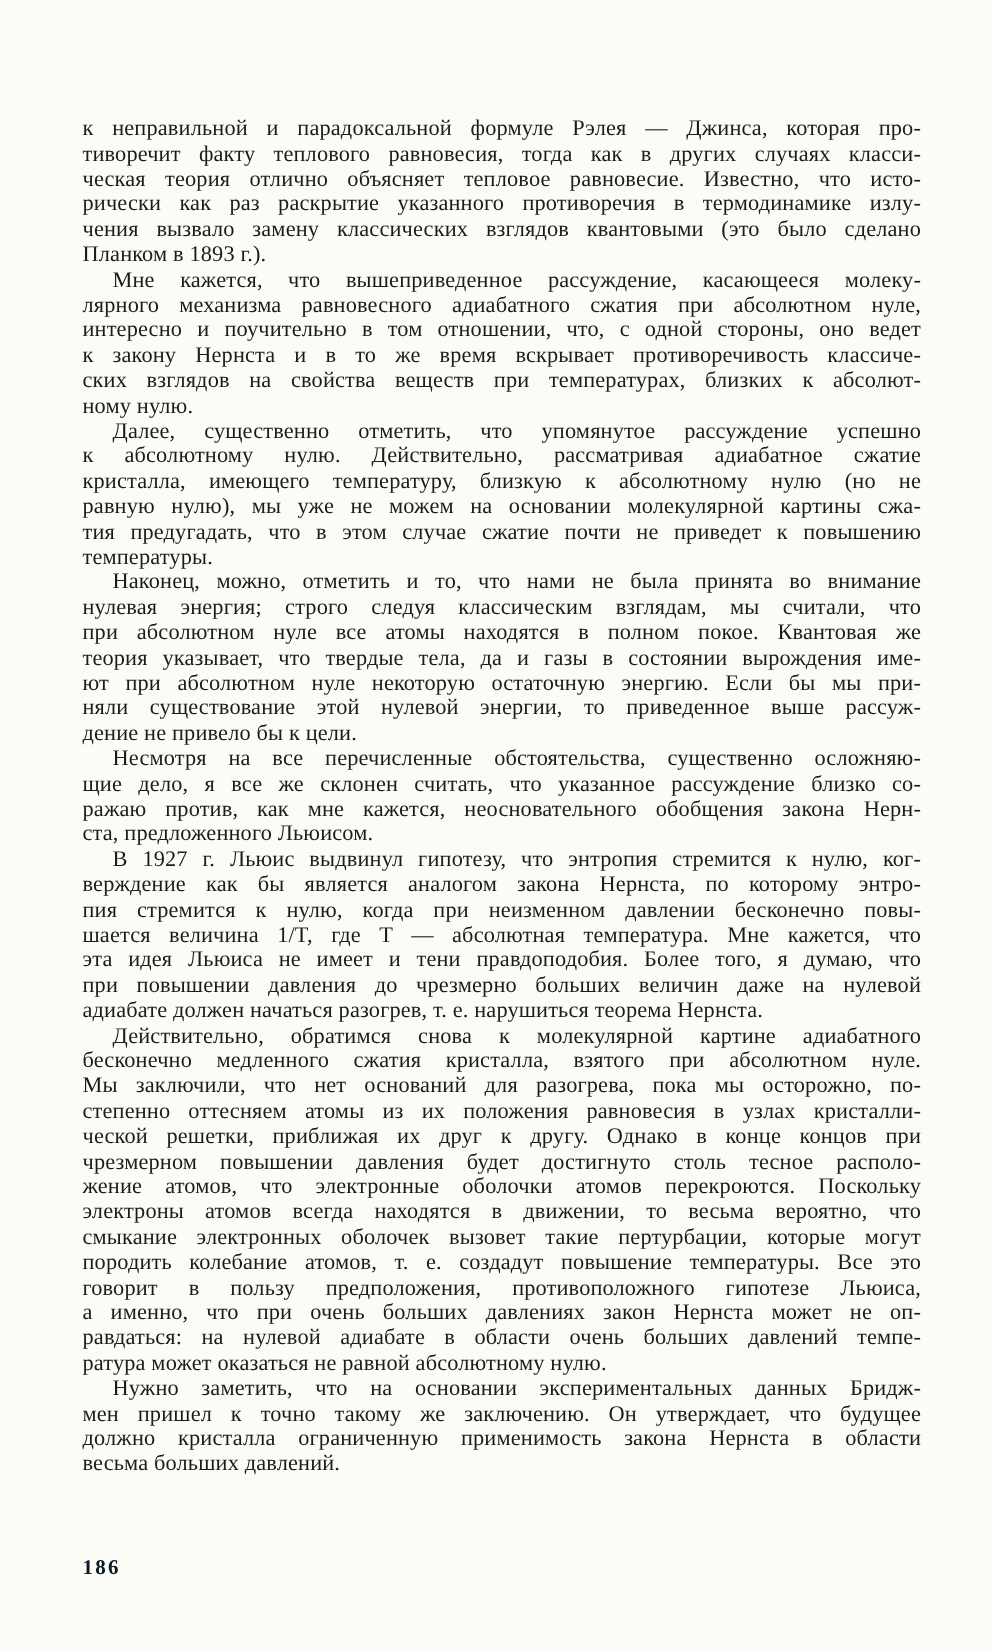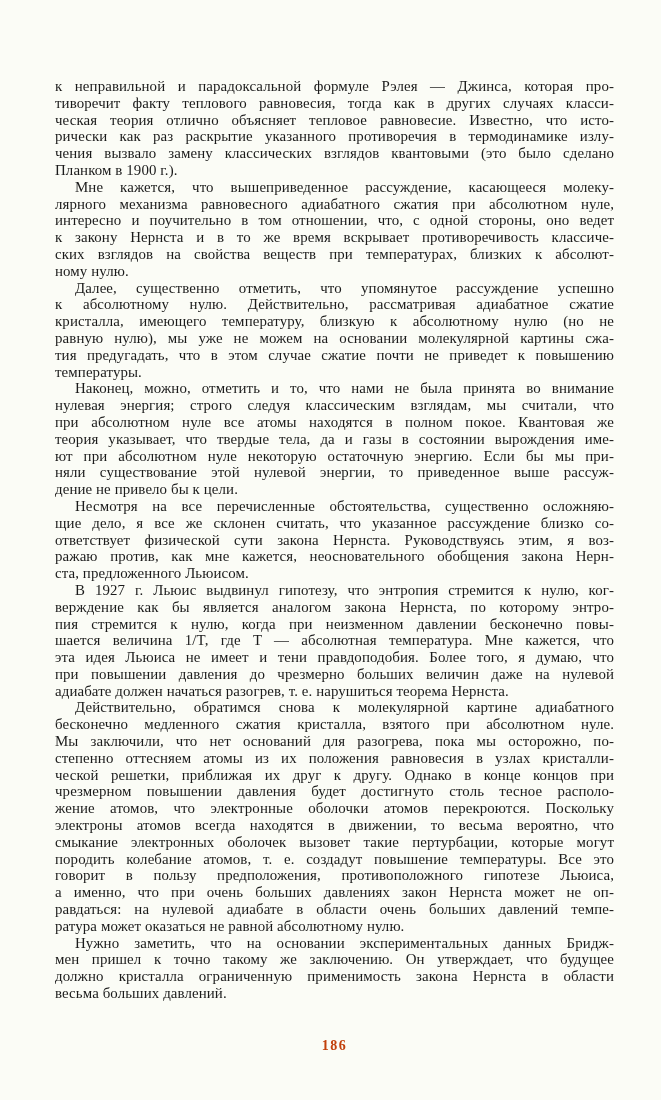--- a/index.html
+++ b/index.html
@@ -33,39 +33,38 @@
   .line.final {
     text-align-last: left;
   }
   .line.indent {
     padding-left: 20px;
   }
   .page-number {
     position: absolute;
     left: 55px; top: 1038px;
     width: 559px;
-    text-align: center;
     font-weight: bold;
     font-size: 14px;
     letter-spacing: 1.5px;
-    color: #c2410c;
+    color: #0f172a;
   }
 </style>
 </head>
 <body>
 
 <div class="page">
   <div class="text-block" id="text-block">
       <p class="paragraph">
         <span class="line">к неправильной и парадоксальной формуле Рэлея — Джинса, которая про-</span>
         <span class="line">тиворечит факту теплового равновесия, тогда как в других случаях класси-</span>
         <span class="line">ческая теория отлично объясняет тепловое равновесие. Известно, что исто-</span>
         <span class="line">рически как раз раскрытие указанного противоречия в термодинамике излу-</span>
         <span class="line">чения вызвало замену классических взглядов квантовыми (это было сделано</span>
-        <span class="line final">Планком в 1900 г.).</span>
+        <span class="line final">Планком в 1893 г.).</span>
       </p>
       <p class="paragraph">
         <span class="line indent">Мне кажется, что вышеприведенное рассуждение, касающееся молеку-</span>
         <span class="line">лярного механизма равновесного адиабатного сжатия при абсолютном нуле,</span>
         <span class="line">интересно и поучительно в том отношении, что, с одной стороны, оно ведет</span>
         <span class="line">к закону Нернста и в то же время вскрывает противоречивость классиче-</span>
         <span class="line">ских взглядов на свойства веществ при температурах, близких к абсолют-</span>
         <span class="line final">ному нулю.</span>
       </p>
       <p class="paragraph">
@@ -81,21 +80,20 @@
         <span class="line">нулевая энергия; строго следуя классическим взглядам, мы считали, что</span>
         <span class="line">при абсолютном нуле все атомы находятся в полном покое. Квантовая же</span>
         <span class="line">теория указывает, что твердые тела, да и газы в состоянии вырождения име-</span>
         <span class="line">ют при абсолютном нуле некоторую остаточную энергию. Если бы мы при-</span>
         <span class="line">няли существование этой нулевой энергии, то приведенное выше рассуж-</span>
         <span class="line final">дение не привело бы к цели.</span>
       </p>
       <p class="paragraph">
         <span class="line indent">Несмотря на все перечисленные обстоятельства, существенно осложняю-</span>
         <span class="line">щие дело, я все же склонен считать, что указанное рассуждение близко со-</span>
-        <span class="line">ответствует физической сути закона Нернста. Руководствуясь этим, я воз-</span>
         <span class="line">ражаю против, как мне кажется, неосновательного обобщения закона Нерн-</span>
         <span class="line final">ста, предложенного Льюисом.</span>
       </p>
       <p class="paragraph">
         <span class="line indent">В 1927 г. Льюис выдвинул гипотезу, что энтропия стремится к нулю, ког-</span>
         <span class="line">верждение как бы является аналогом закона Нернста, по которому энтро-</span>
         <span class="line">пия стремится к нулю, когда при неизменном давлении бесконечно повы-</span>
         <span class="line">шается величина 1/T, где T — абсолютная температура. Мне кажется, что</span>
         <span class="line">эта идея Льюиса не имеет и тени правдоподобия. Более того, я думаю, что</span>
         <span class="line">при повышении давления до чрезмерно больших величин даже на нулевой</span>

